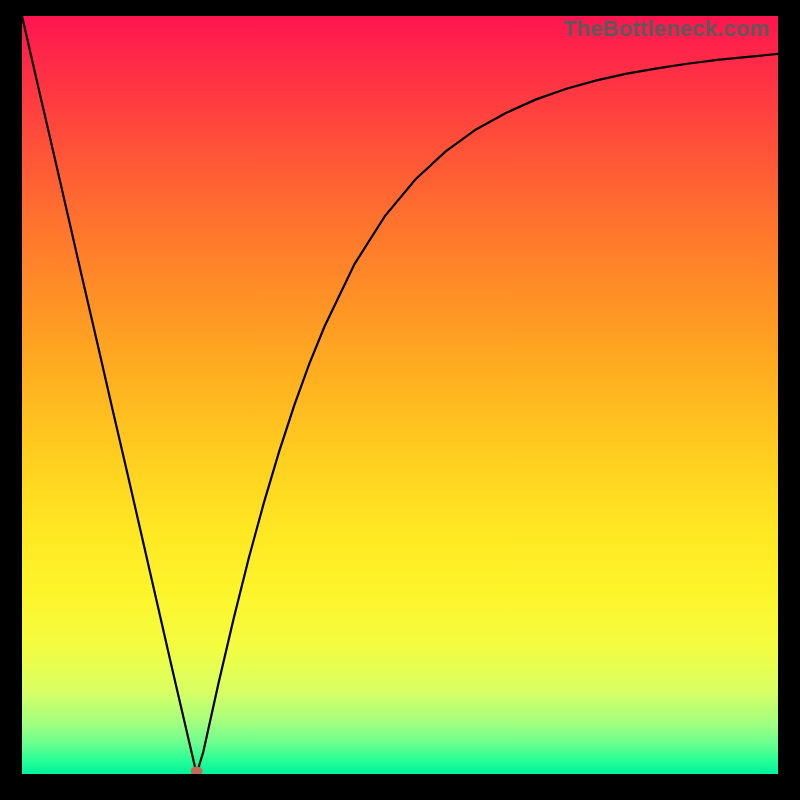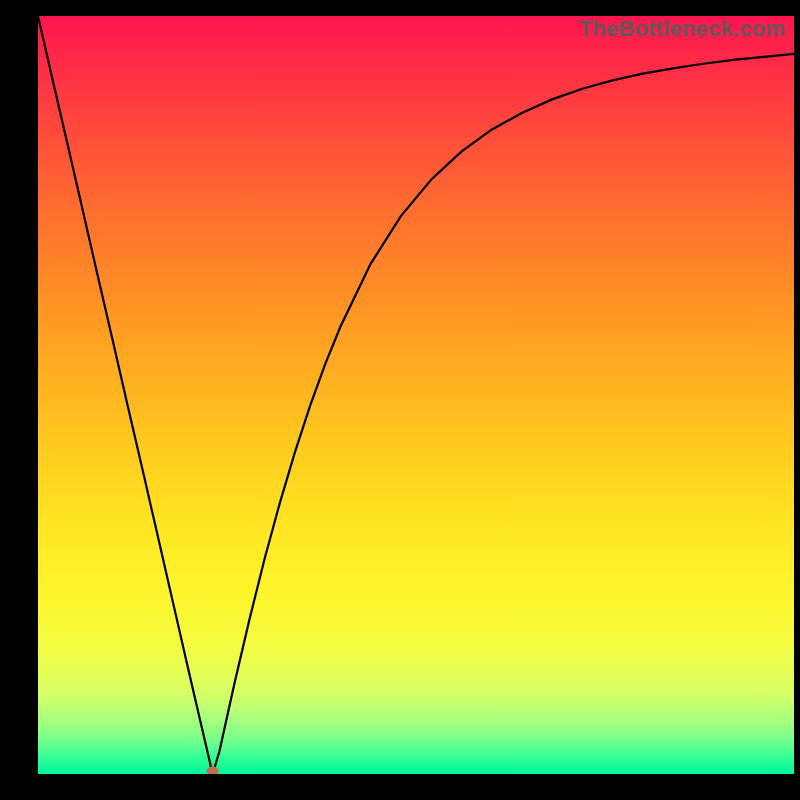--- a/index.html
+++ b/index.html
@@ -1,19 +1,19 @@
 <!DOCTYPE html>
 <html><head>
 <meta charset="utf-8">
 <style>
   * { margin: 0; padding: 0; box-sizing: border-box; }
   html, body { width: 800px; height: 800px; background: #000; overflow: hidden; }
   .frame {
     position: absolute;
-    left: 38px;
+    left: 22px;
     top: 16px;
     width: 756px;
     height: 758px;
     background: linear-gradient(to bottom,
       #ff1550 0%,
       #ff2a47 6%,
       #ff4d3a 16%,
       #ff6f2f 26%,
       #ff8d26 36%,
       #ffae20 47%,

